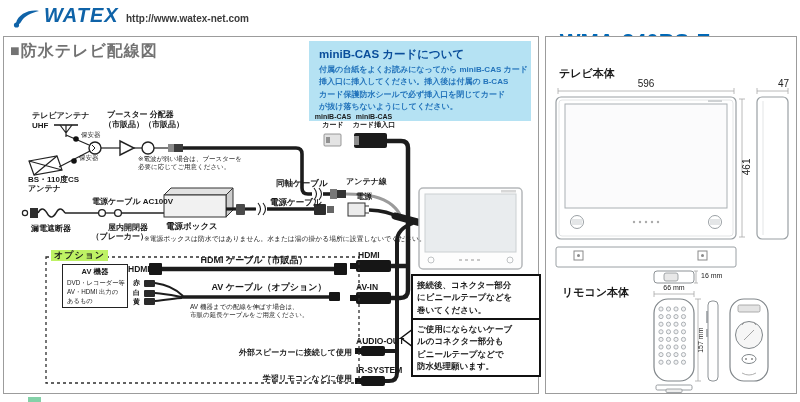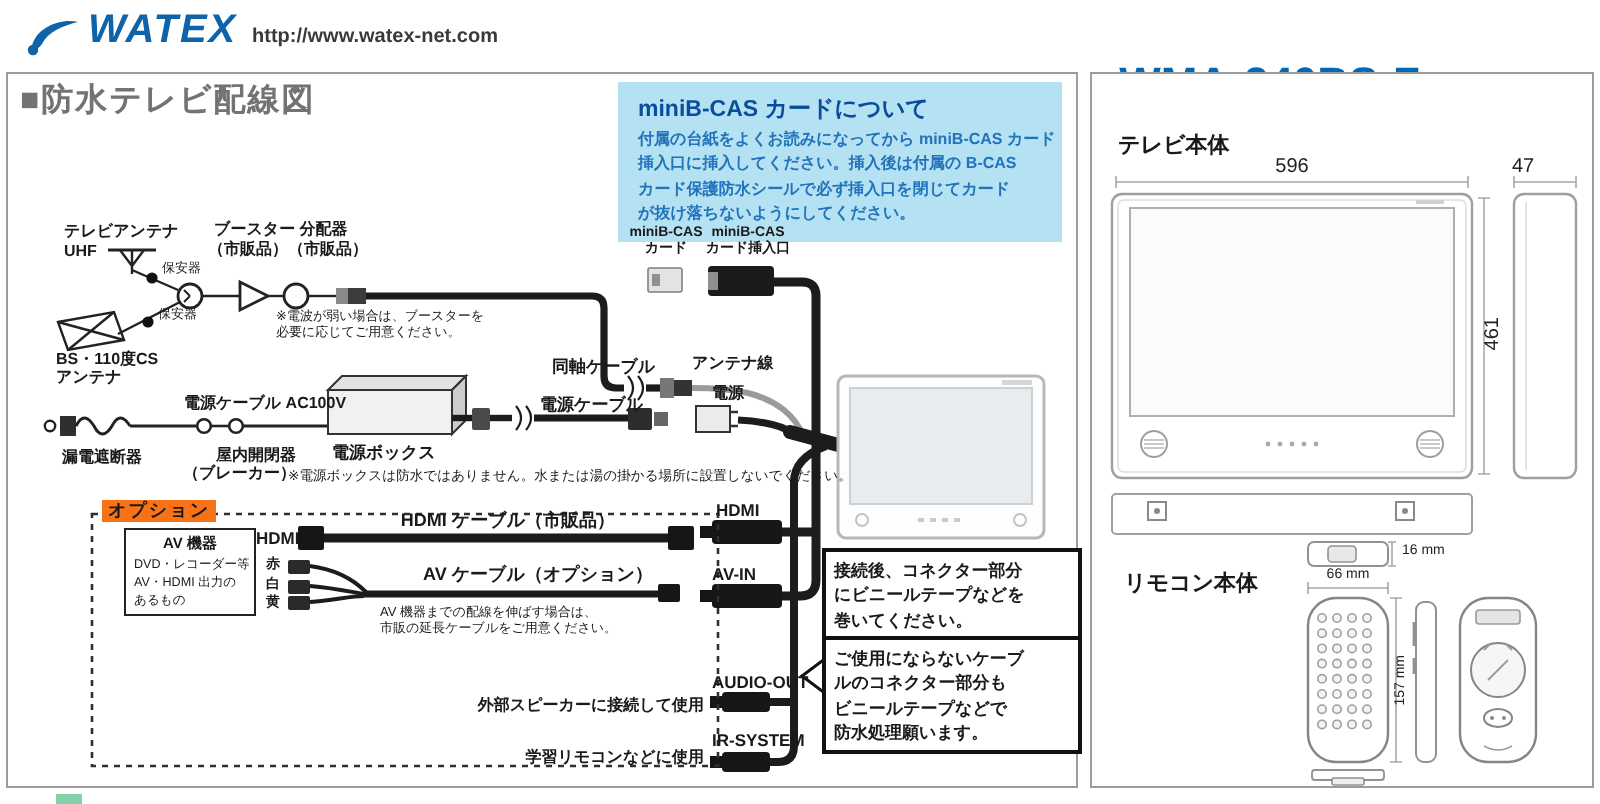--- a/index.html
+++ b/index.html
@@ -203,21 +203,21 @@
 カード挿入口</div>
   <div class="lbl b" style="left:342px;top:140px;font-size:8px;">アンテナ線</div>
   <div class="lbl b" style="left:352px;top:155px;font-size:8px;">電源</div>
   <div class="lbl b" style="left:354px;top:213px;font-size:8.5px;">HDMI</div>
   <div class="lbl b" style="left:352px;top:245px;font-size:8.5px;">AV-IN</div>
   <div class="lbl b" style="left:352px;top:299px;font-size:8.5px;">AUDIO-OUT</div>
   <div class="lbl b" style="left:352px;top:328px;font-size:8.5px;">IR-SYSTEM</div>
   <div class="lbl b" style="left:200px;top:311px;width:148px;text-align:right;font-size:8px;">外部スピーカーに接続して使用</div>
   <div class="lbl b" style="left:222px;top:337px;width:126px;text-align:right;font-size:8px;">学習リモコンなどに使用</div>
 
-  <div class="lbl b" style="left:47px;top:213px;font-size:9px;background:#f97316;padding:0 3px;letter-spacing:1px;">オプション</div>
+  <div class="lbl b" style="left:47px;top:213px;font-size:9px;background:#bef264;padding:0 3px;letter-spacing:1px;">オプション</div>
   <div class="avbox">
     <div class="t">AV 機器</div>
     <div class="d">DVD・レコーダー等
 AV・HDMI 出力の
 あるもの</div>
   </div>
   <div class="lbl b" style="left:124px;top:227px;font-size:8.5px;">HDMI</div>
   <div class="lbl b" style="left:165px;top:218px;width:170px;text-align:center;font-size:9px;">HDMI ケーブル（市販品）</div>
   <div class="lbl b" style="left:129px;top:242px;font-size:7px;">赤</div>
   <div class="lbl b" style="left:129px;top:252px;font-size:7px;">白</div>
@@ -337,21 +337,21 @@
       <path d="M196,288 l3,-3 M210,288 l-3,-3 M198,303 L208,293" stroke="#9a9a9a" stroke-width="0.9" fill="none"></path>
       <ellipse cx="203" cy="322" rx="7" ry="4.5" fill="#fff" stroke="#80868a" stroke-width="1"></ellipse>
       <circle cx="200" cy="322" r="1" fill="#888"></circle>
         <circle cx="206" cy="322" r="1" fill="#888"></circle>
       <path d="M196,336 Q203,340 210,336" stroke="#9a9a9a" stroke-width="0.8" fill="none"></path>
     </g>
   </svg>
 
   <div class="lbl b" style="left:13px;top:30px;font-size:11px;">テレビ本体</div>
   <div class="lbl dim" style="left:60px;top:41px;width:80px;text-align:center;font-size:10px;">596</div>
-  <div class="lbl dim" style="left:210px;top:41px;width:33px;text-align:left;font-size:10px;">47</div>
+  <div class="lbl dim" style="left:210px;top:41px;width:33px;text-align:right;font-size:10px;">47</div>
   <div class="lbl dim rot" style="left:186px;top:124px;width:30px;text-align:center;font-size:10px;">461</div>
   <div class="lbl b" style="left:16px;top:249px;font-size:11px;">リモコン本体</div>
   <div class="lbl dim" style="left:155px;top:235px;font-size:7px;">16 mm</div>
   <div class="lbl dim" style="left:108px;top:247px;width:40px;text-align:center;font-size:7px;">66 mm</div>
   <div class="lbl dim rot" style="left:138px;top:299px;width:34px;text-align:center;font-size:7px;">157 mm</div>
 </div>
 
 <div style="position:absolute;left:28px;top:397px;width:13px;height:5px;background:#84d1a8;"></div>
 
 </body></html>

